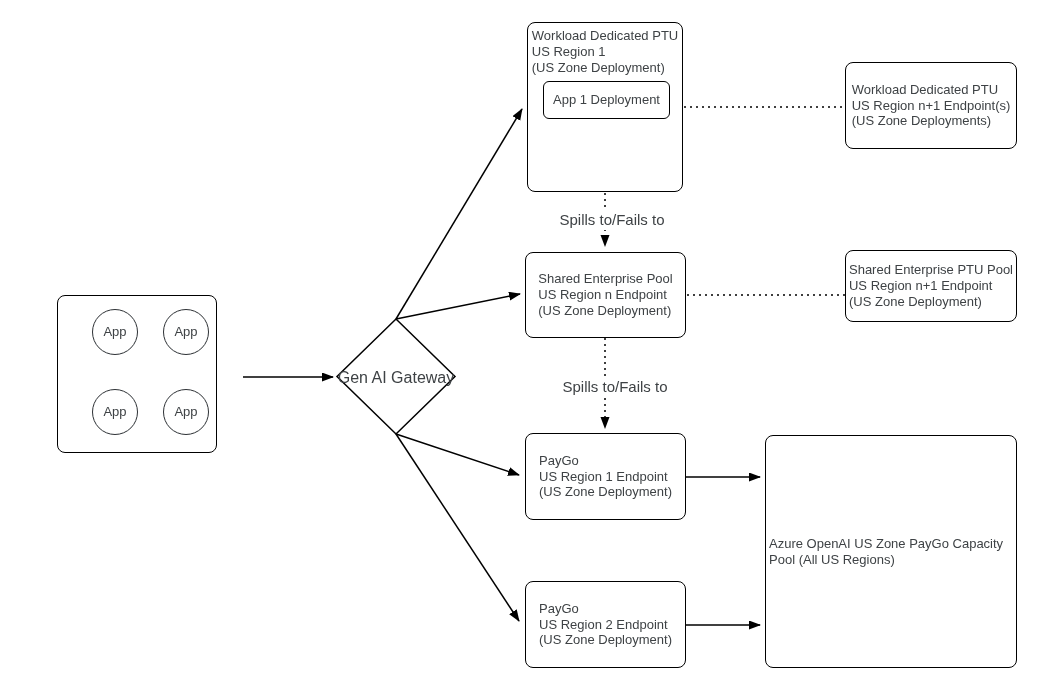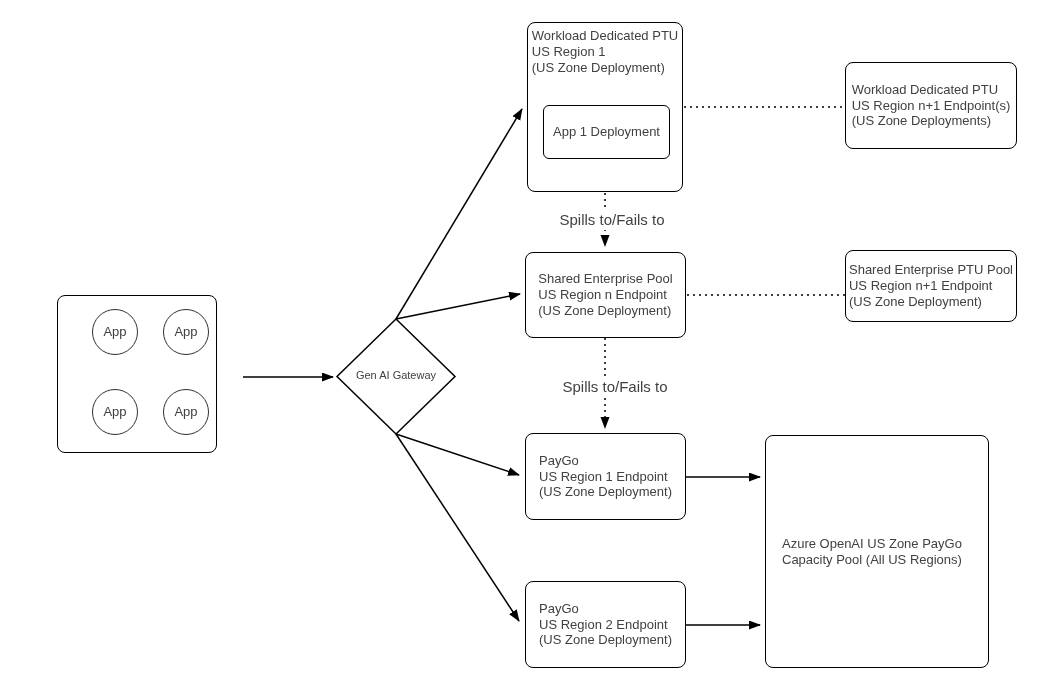--- a/index.html
+++ b/index.html
@@ -52,21 +52,21 @@
     position:absolute;
     font-size:15px;
     line-height:1.18;
     text-align:center;
     white-space:pre-line;
     background:#ffffff;
     padding:1px 2px;
   }
   .diamond-label{
     position:absolute;
-    font-size:11px;
+    font-size:16px;
     text-align:center;
     background:transparent;
   }
 </style>
 </head>
 <body>
 
 <div class="canvas">
 
   <svg class="edges" width="1040" height="693" viewBox="0 0 1040 693">
@@ -99,21 +99,21 @@
     <div class="app-circle" style="left:34px;top:93px;"><span>App</span></div>
     <div class="app-circle" style="left:105px;top:93px;"><span>App</span></div>
   </div>
 
   <div class="diamond-label" style="left:334px;top:369px;width:124px;">Gen AI Gateway</div>
 
   <div class="node container-box" style="left:527px;top:22px;width:156px;height:170px;">
     <span class="txt">Workload Dedicated PTU
 US Region 1
 (US Zone Deployment)</span>
-    <div class="inner-node" style="left:15px;top:58px;width:127px;height:54px;margin-top:24px;">
+    <div class="inner-node" style="left:15px;top:58px;width:127px;height:38px;">
       <span>App 1 Deployment</span>
     </div>
   </div>
 
   <div class="node" style="left:845px;top:62px;width:172px;height:87px;">
     <span class="txt">Workload Dedicated PTU
 US Region n+1 Endpoint(s)
 (US Zone Deployments)</span>
   </div>
 
@@ -134,20 +134,20 @@
 US Region 1 Endpoint
 (US Zone Deployment)</span>
   </div>
 
   <div class="node" style="left:525px;top:581px;width:161px;height:87px;">
     <span class="txt">PayGo
 US Region 2 Endpoint
 (US Zone Deployment)</span>
   </div>
 
-  <div class="node" style="left:765px;top:435px;width:224px;height:233px;padding:0 16px;">
+  <div class="node" style="left:765px;top:435px;width:252px;height:233px;padding:0 3px;">
     <span class="txt">Azure OpenAI US Zone PayGo Capacity Pool (All US Regions)</span>
   </div>
 
   <div class="edge-label" style="left:540px;top:210px;width:140px;">Spills to/Fails to</div>
   <div class="edge-label" style="left:543px;top:377px;width:140px;">Spills to/Fails to</div>
 
 </div>
 
 </body></html>

